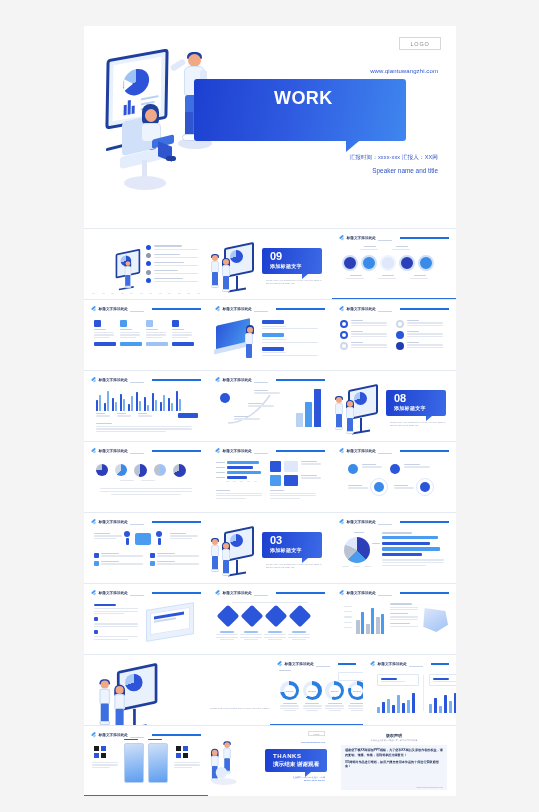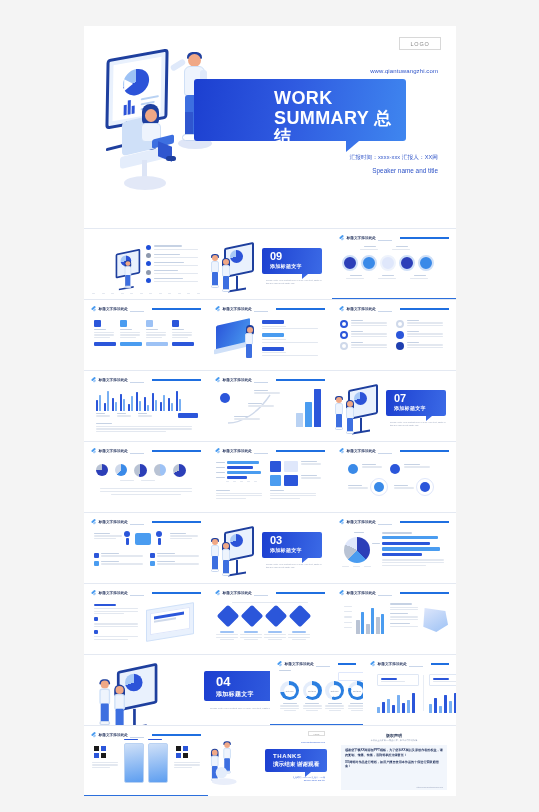--- a/index.html
+++ b/index.html
@@ -271,23 +271,20 @@
         <div class="m-arm" style="left:24px;top:18px;width:7px;height:17px;"></div>
         <div class="m-legs"></div>
           <div class="m-leg2"></div>
         <div class="m-disc"></div>
           <div class="m-shoe"></div>
       </div>
     </div>
 
     <div class="bubble">
       <div class="bubble-t1">WORK</div>
-      <div class="bubble-t2">
-        <span>SUMMARY</span><span class="bubble-cn">总结</span>
-      </div>
     </div>
 
     <div class="hero-meta">汇报时间：xxxx-xxx  汇报人：XX网</div>
     <div class="hero-meta2">Speaker name and title</div>
   </div>
 
   <div class="sep-h"></div>
 
   <div class="grid">
 
@@ -662,21 +659,21 @@
             </div>
           <div class="mi-p2">
               <div class="p-hairlong"></div>
               <div class="p-head"></div>
               <div class="p-torso"></div>
               <div class="p-leg"></div>
               <div class="p-foot"></div>
             </div>
         </div>
         <div class="sec-bubble">
-          <div class="sec-num">07</div>
+          <div class="sec-num">08</div>
           <div class="sec-sub">添加标题文字</div>
         </div>
         <div class="sec-cap">Please enter your content here or copy your text, paste in this box and select paste only.</div>
       </div>
     </div>
     <div class="sep-h"></div>
 
     <div class="row">
 
       <div class="thumb">
@@ -1043,24 +1040,20 @@
               <div class="p-leg"></div>
               <div class="p-foot"></div>
             </div>
           <div class="mi-p2">
               <div class="p-hairlong"></div>
               <div class="p-head"></div>
               <div class="p-torso"></div>
               <div class="p-leg"></div>
             </div>
         </div>
-        <div class="sec-bubble wide">
-          <div class="sec-num">04</div>
-          <div class="sec-sub">添加标题文字</div>
-        </div>
         <div class="sec-cap" style="left:126px;top:52px;width:100px;font-size:2.4px">Please enter your content here or copy your text, paste in this box and select paste only.</div>
       </div>
 
       <div class="thumb">
         <div class="th-head">
             <span class="pencil"></span>
           <span class="th-title">标题文字添加此处</span>
           <span class="th-uline"></span>
             <span class="th-bar"></span>
           </div>

